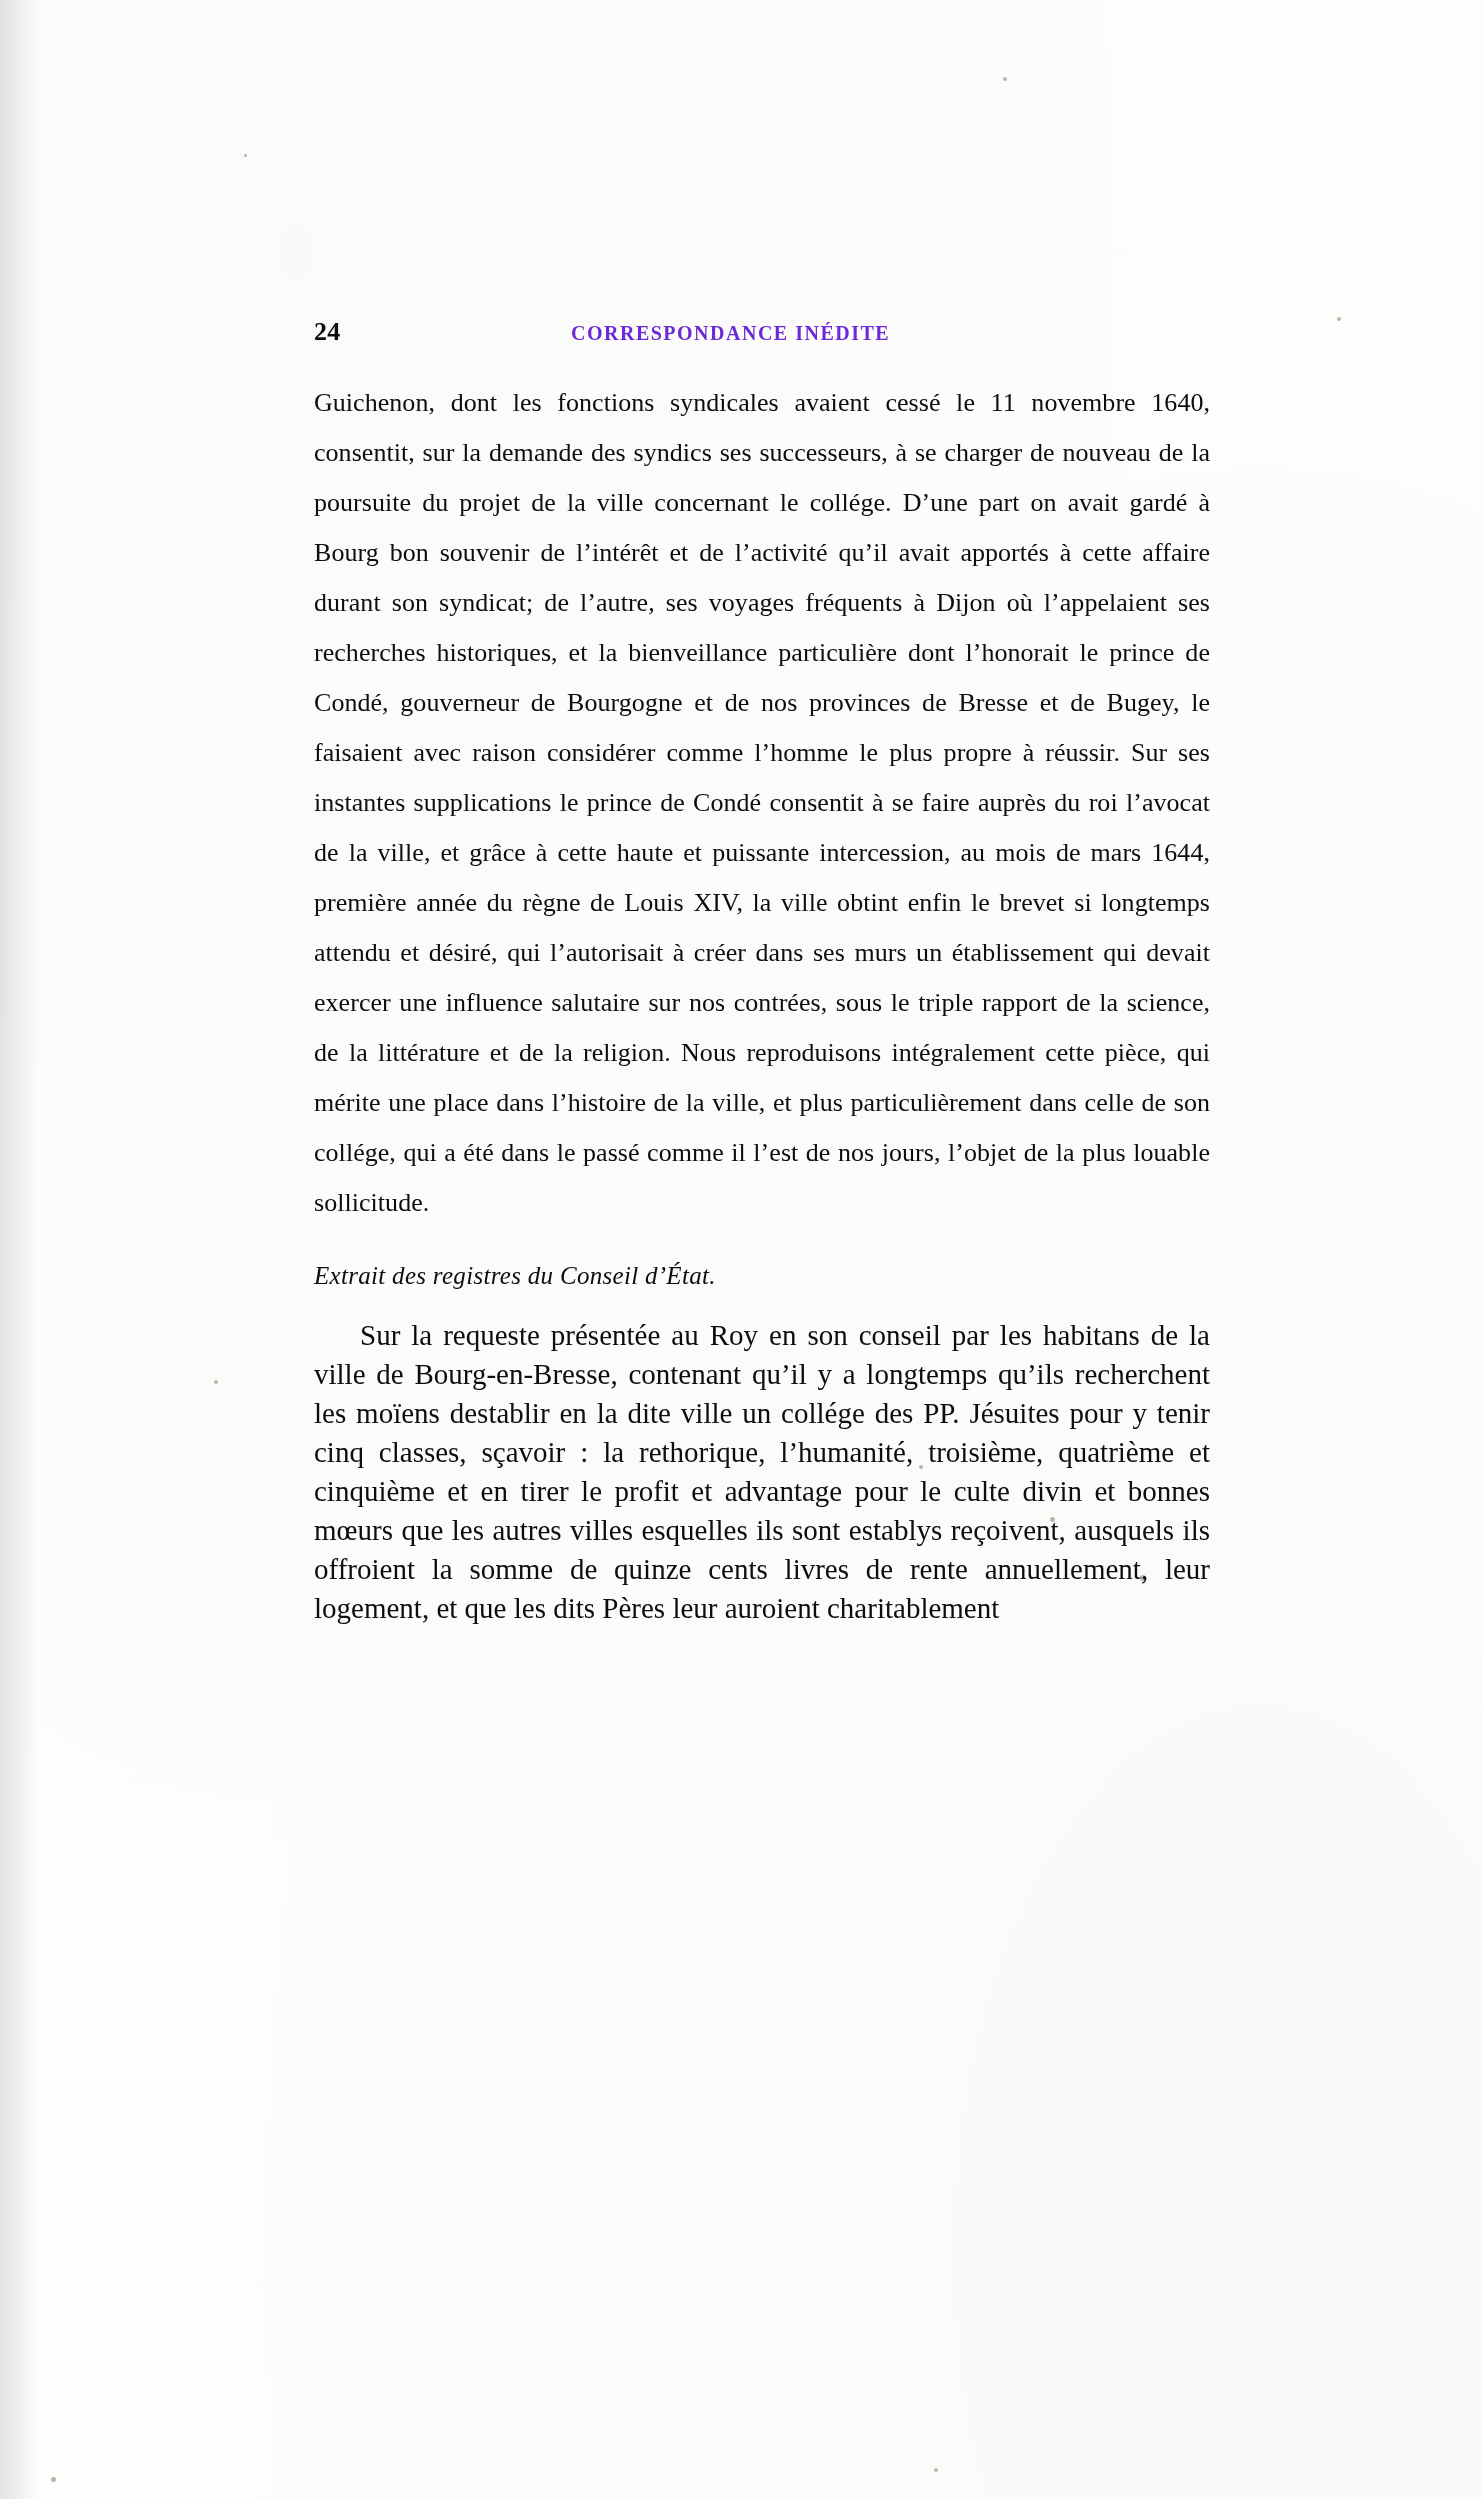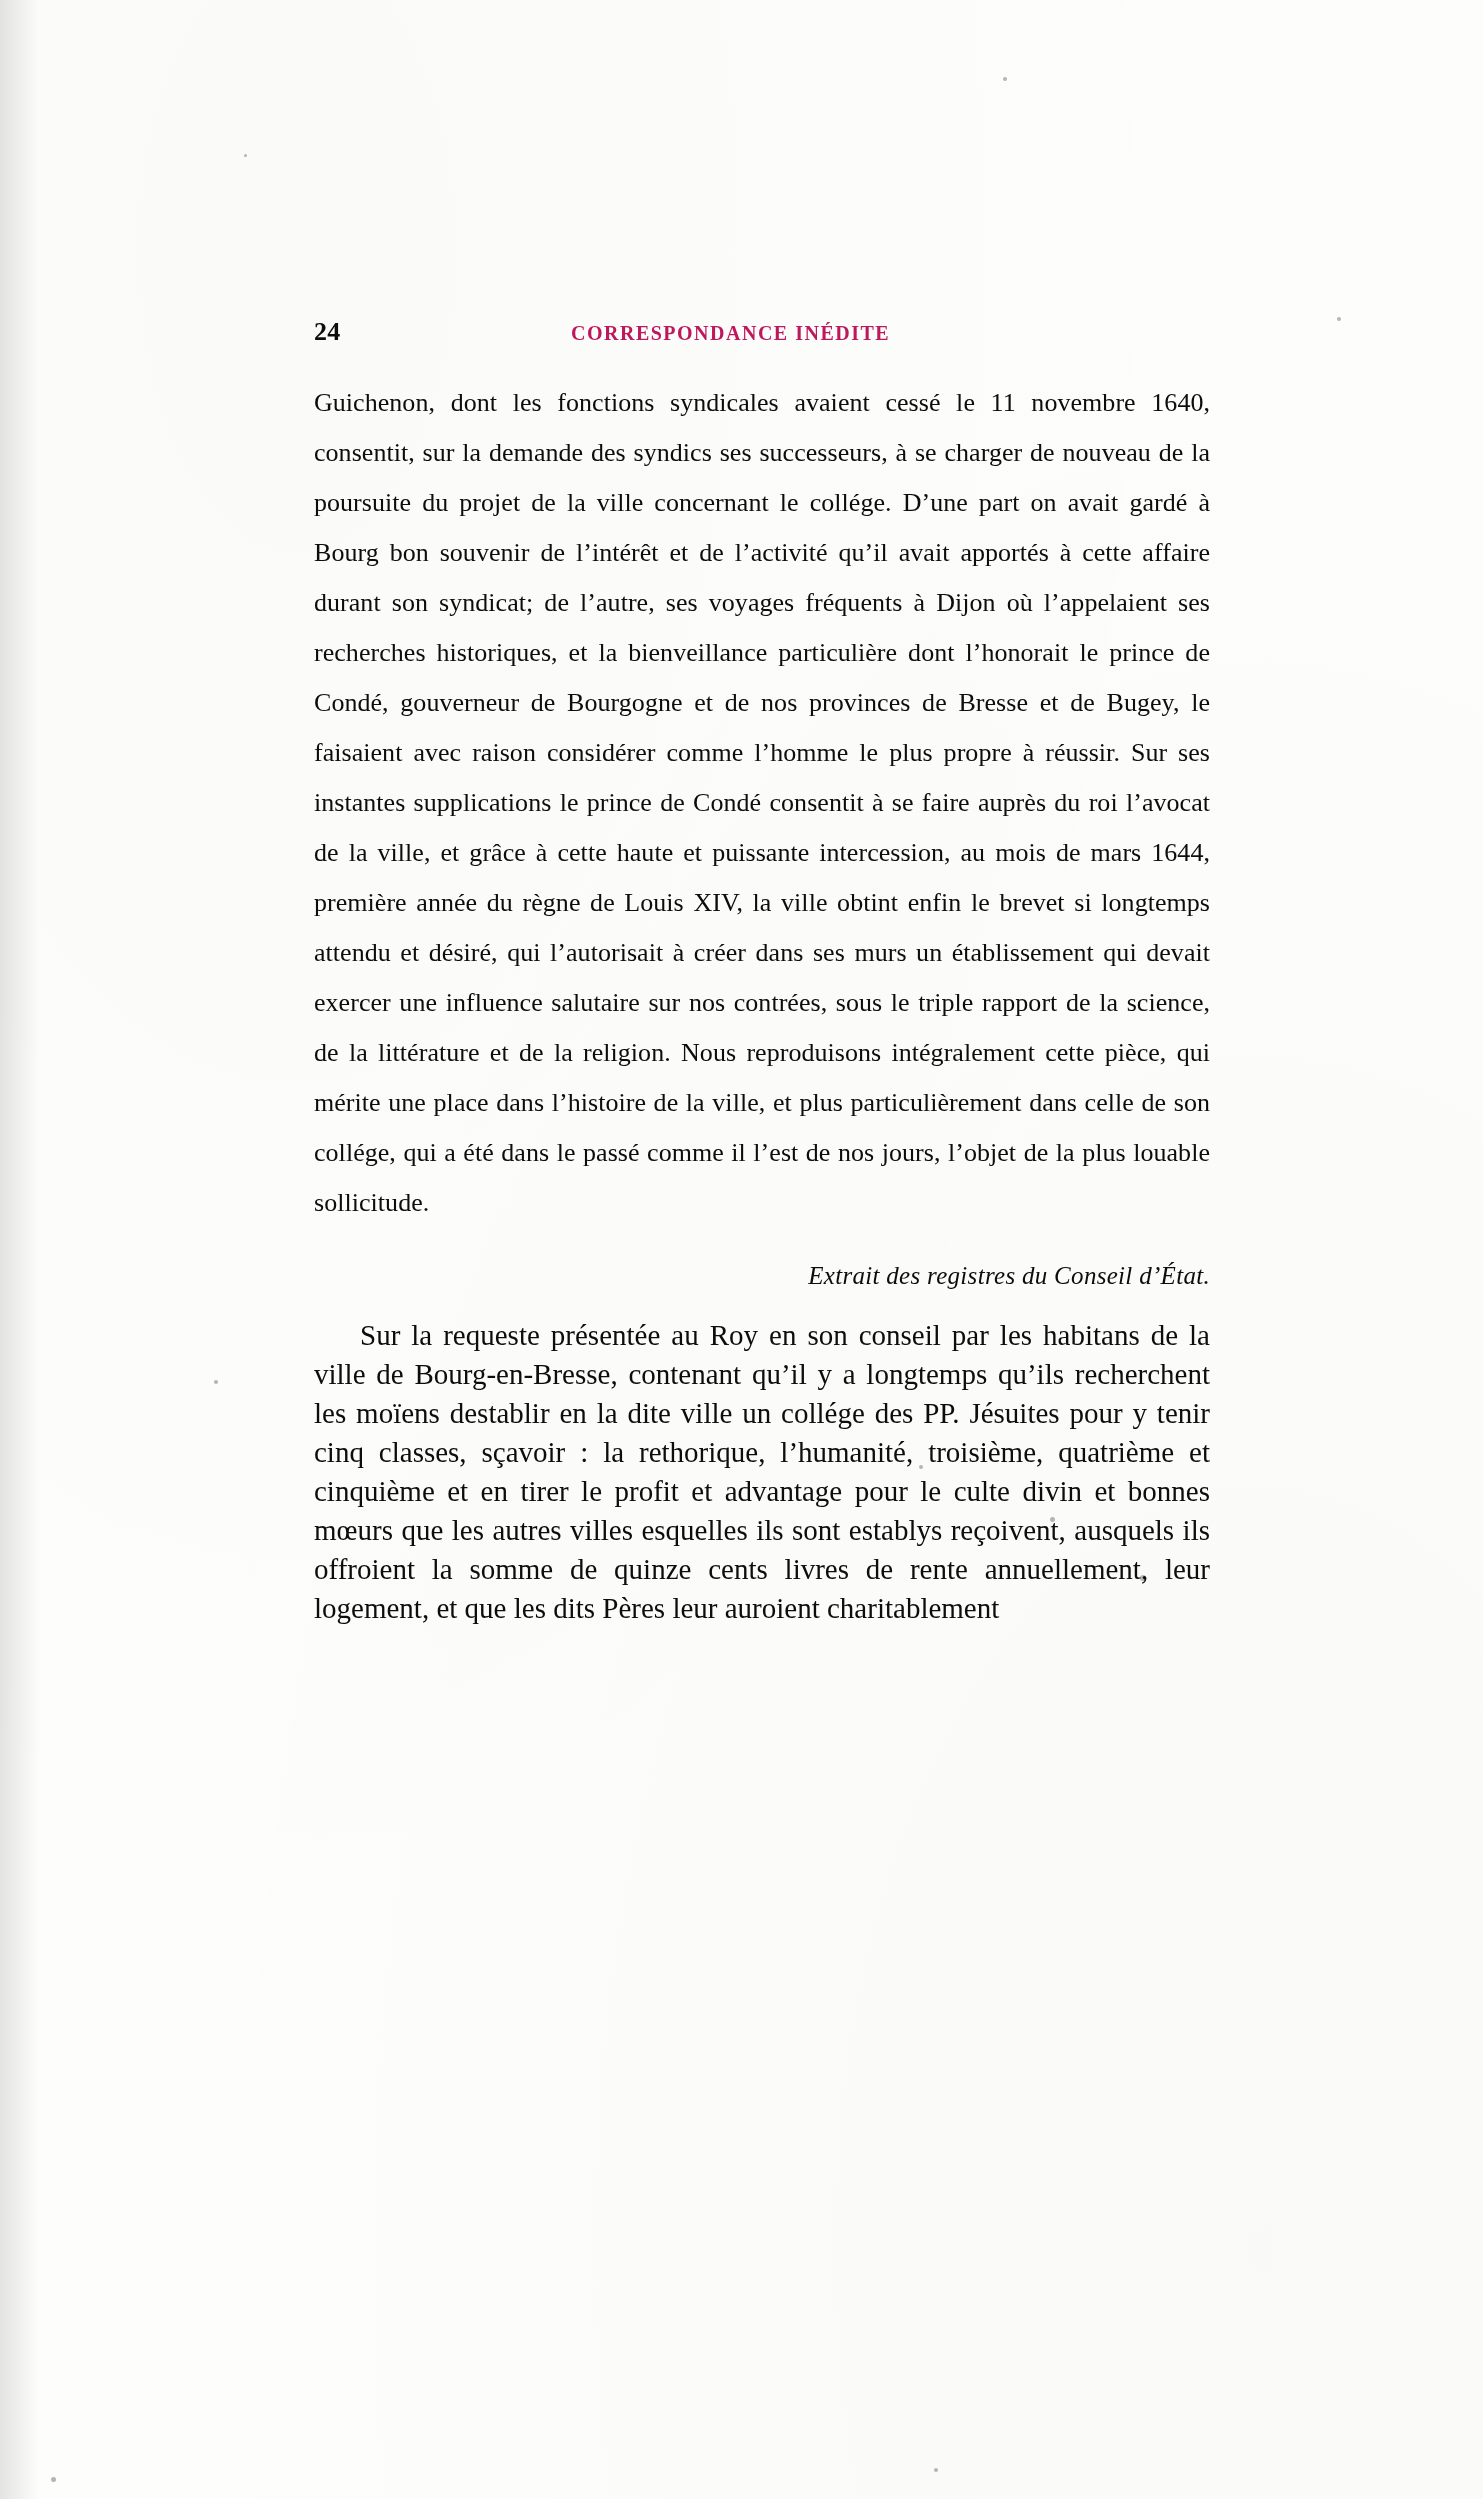--- a/index.html
+++ b/index.html
@@ -62,39 +62,39 @@
     font-family: "Liberation Serif", serif;
   }
   .running-head {
     position: absolute;
     left: 257px;
     top: 5.1px;
     font-size: 20px;
     letter-spacing: 1.5px;
     font-variant: small-caps;
     font-weight: 600;
-    color: #be185d;
+    color: #6d28d9;
   }
 
   p.body {
     margin: 0;
     font-size: 26px;
     line-height: 50px;
     text-align: justify;
     text-justify: inter-word;
     font-family: "Liberation Serif", serif;
     letter-spacing: 0.04px;
   }
   p.body.first {
     text-indent: 0;
   }
 
   .centered-title {
     margin: 34px 0 26px 0;
-    text-align: right;
+    text-align: left;
     font-style: italic;
     font-size: 25px;
     letter-spacing: 0.3px;
   }
 
   p.quote {
     margin: 0;
     font-size: 29px;
     line-height: 39px;
     text-align: justify;

